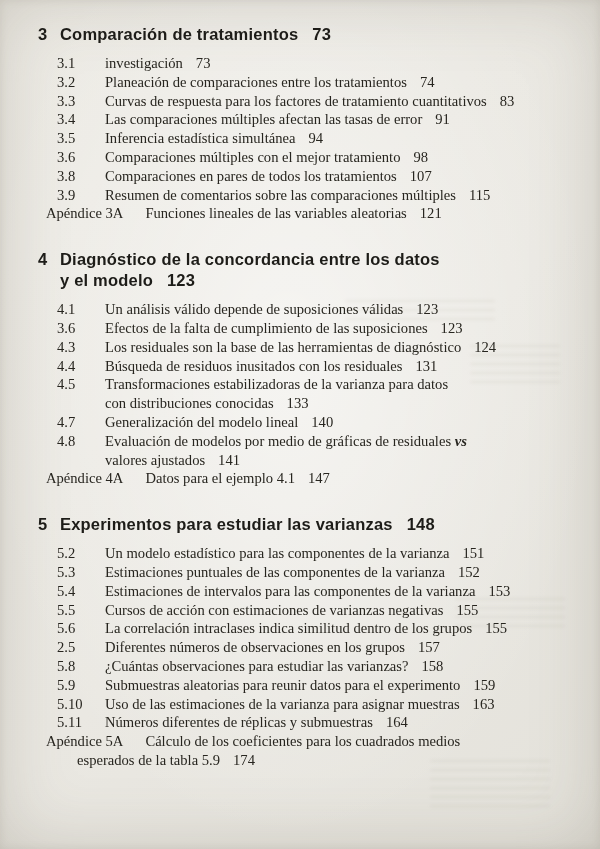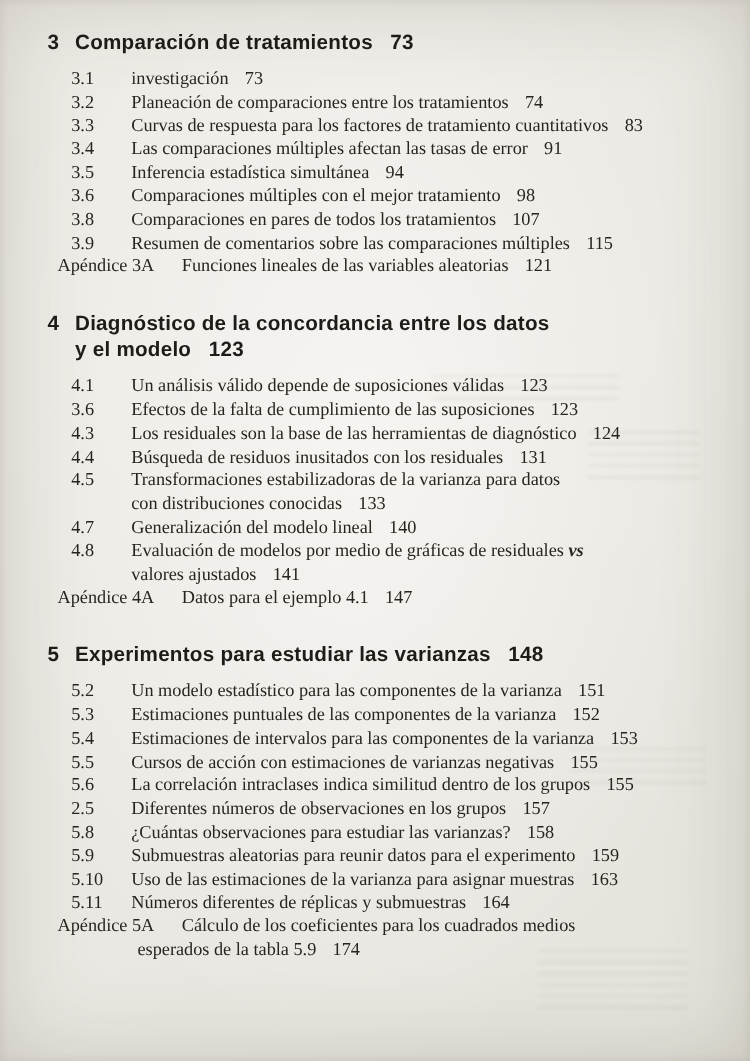--- a/index.html
+++ b/index.html
@@ -42,21 +42,21 @@
     color: #27251f;
   }
   .row { display: flex; }
   .row .n { width: 48px; flex-shrink: 0; }
   .row .t { flex: 1; }
   .pg { margin-left: 13px; }
   .hpg { margin-left: 14px; }
   .it { font-style: italic; font-weight: bold; }
   .apx { display: block; margin-left: -11px; }
   .apx .lbl { margin-right: 22px; }
-  .apx .cont { margin-left: 64px; }
+  .apx .cont { margin-left: 31px; }
   .bleed {
     position: absolute;
     filter: blur(1.4px);
     background: repeating-linear-gradient(180deg,
       rgba(125,118,100,0.07) 0 2px, rgba(125,118,100,0) 2px 9px);
     pointer-events: none;
   }
   .b1 { left: 345px; top: 300px; width: 150px; height: 24px; }
   .b2 { left: 470px; top: 345px; width: 90px;  height: 40px; }
   .b3 { left: 455px; top: 598px; width: 110px; height: 30px; }

